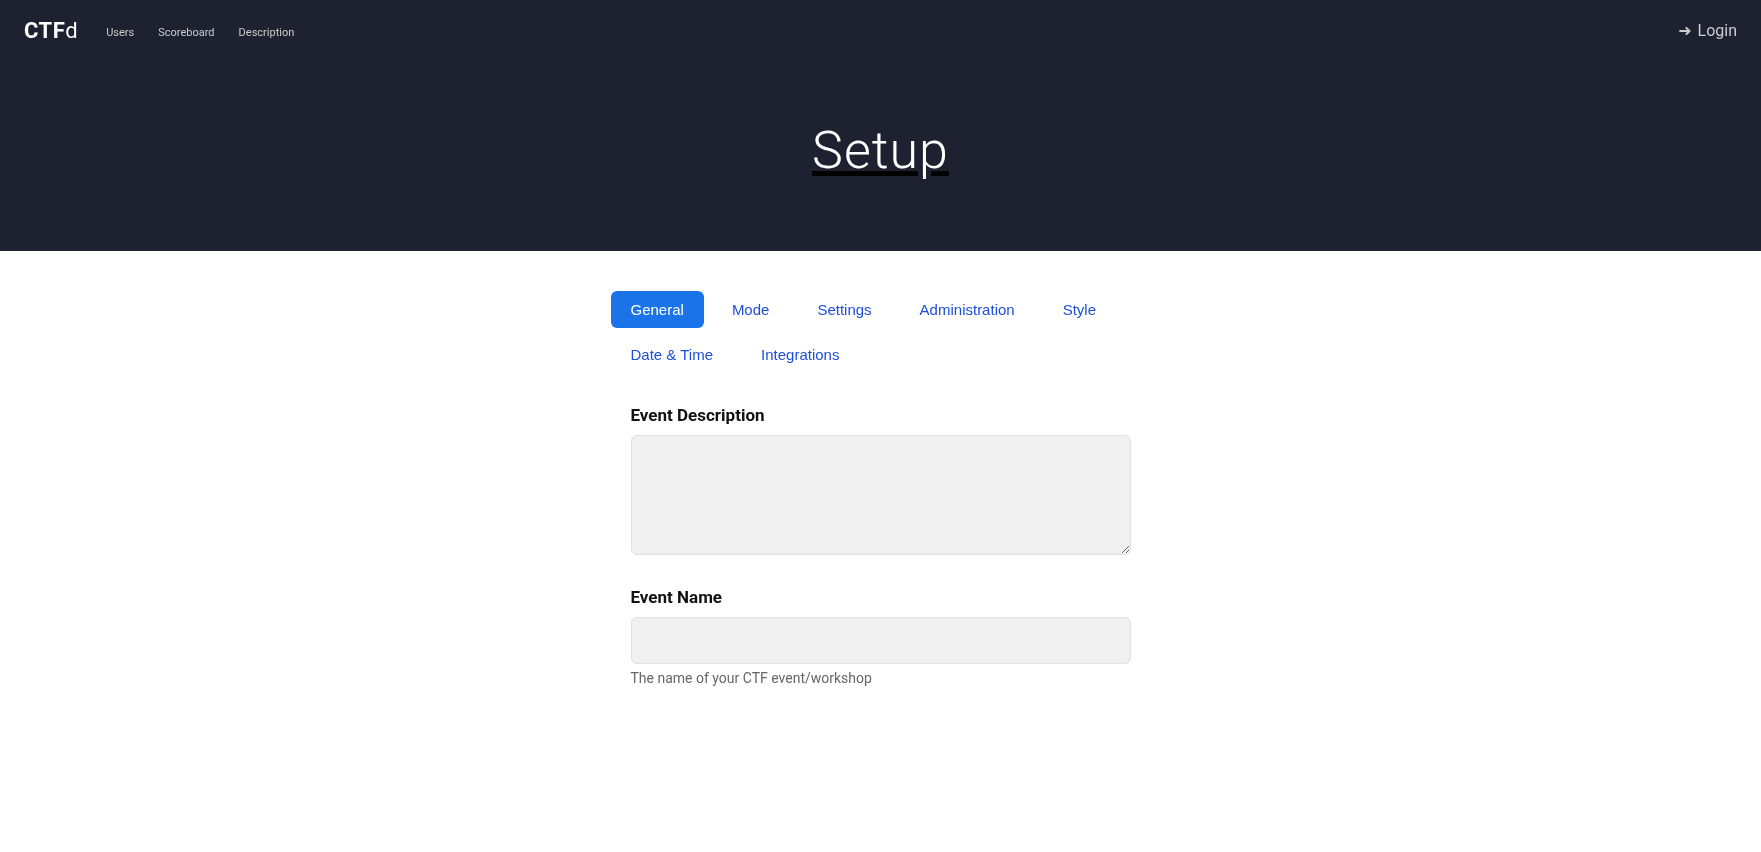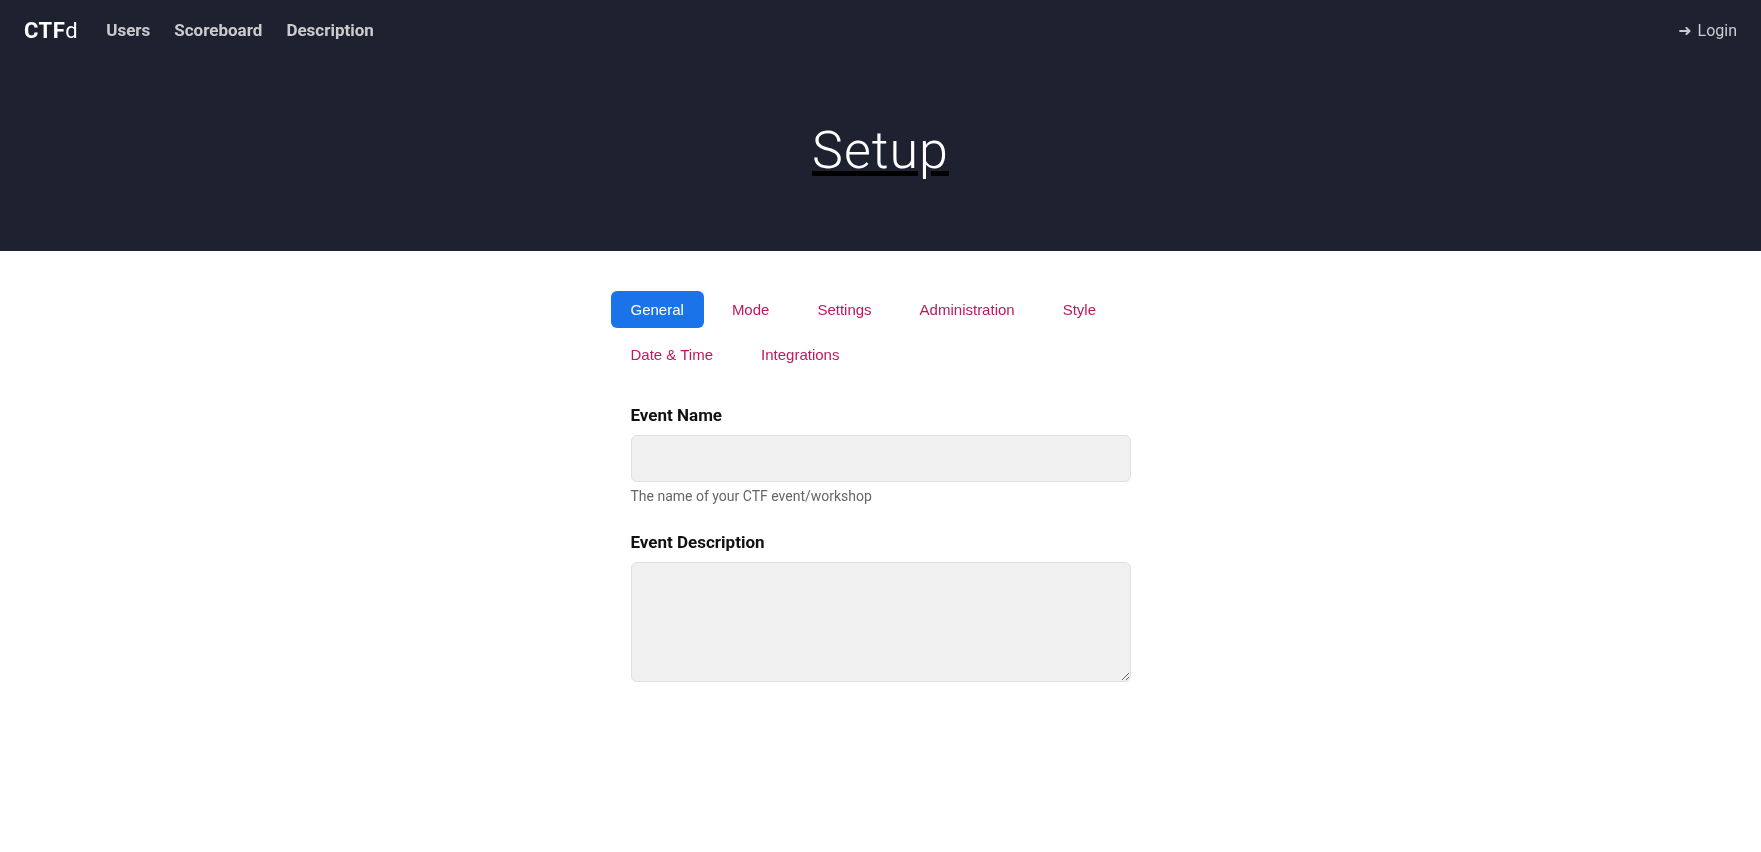--- a/index.html
+++ b/index.html
@@ -46,22 +46,22 @@
     .navbar-nav {
       display: flex;
       align-items: center;
       gap: 24px;
       list-style: none;
     }
 
     .navbar-nav a {
       color: #ccc;
       text-decoration: none;
-      font-size: 17px;
-      font-weight: 700;
+      font-size: 11px;
+      font-weight: 400;
     }
 
     .navbar-right {
       display: flex;
       align-items: center;
     }
 
     .login-link {
       color: #ccc;
       text-decoration: none;
@@ -102,21 +102,21 @@
     }
 
     .tab-btn {
       padding: 10px 20px;
       border: none;
       border-radius: 6px;
       cursor: pointer;
       font-size: 15px;
       font-weight: 400;
       background: transparent;
-      color: #be185d;
+      color: #1d4ed8;
       text-decoration: none;
     }
 
     .tab-btn.active {
       background: #1a73e8;
       color: #fff;
       font-weight: 500;
     }
 
     
@@ -223,27 +223,27 @@
       <button class="tab-btn">Settings</button>
       <button class="tab-btn">Administration</button>
       <button class="tab-btn">Style</button>
       <button class="tab-btn">Date &amp; Time</button>
       <button class="tab-btn">Integrations</button>
     </div>
 
     <div class="form-section">
 
       <div class="form-group">
+        <label class="form-label">Event Description</label>
+        <textarea class="form-textarea" style=""></textarea>
+      </div>
+
+      <div class="form-group">
         <label class="form-label">Event Name</label>
         <input type="text" class="form-input" placeholder="" style="">
         <div class="form-hint">The name of your CTF event/workshop</div>
       </div>
 
-      <div class="form-group">
-        <label class="form-label">Event Description</label>
-        <textarea class="form-textarea" style=""></textarea>
-      </div>
-
     </div>
 
   </div>
 
 </div>
 
 </body></html>

